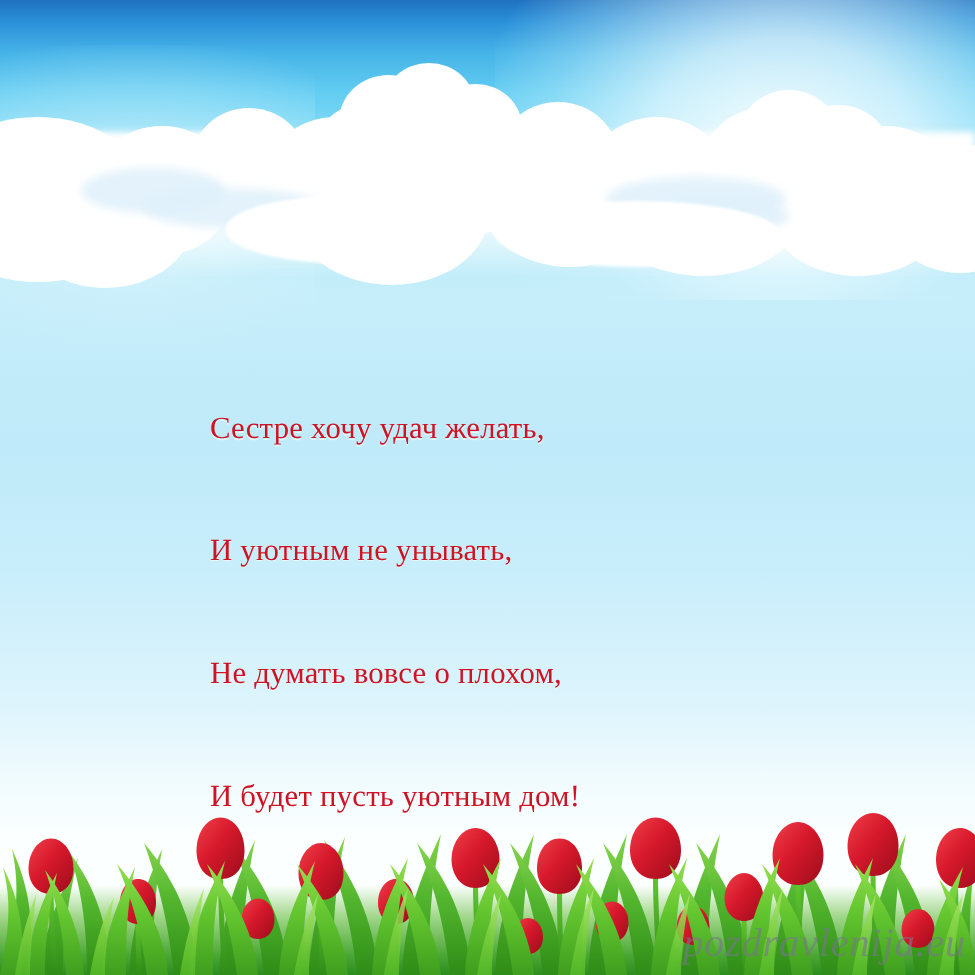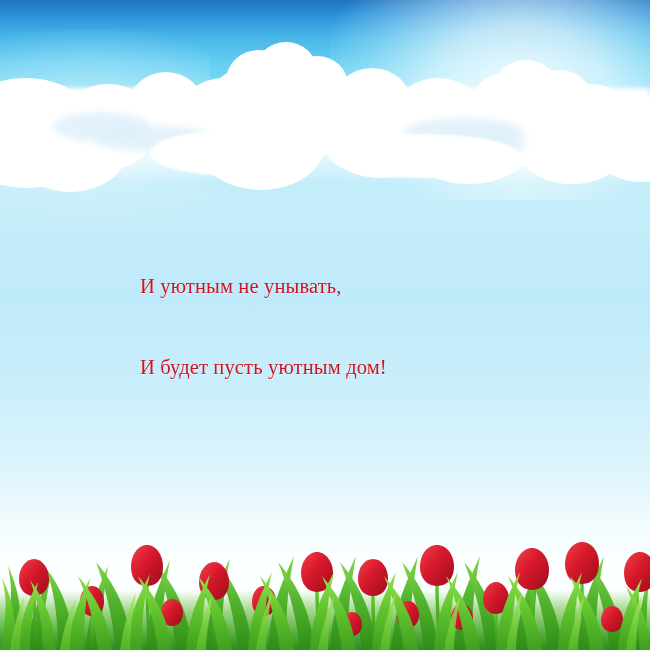--- a/index.html
+++ b/index.html
@@ -184,21 +184,23 @@
     <div class="puff shade" style="left:54px;  top:112px; width:96px; height:30px;"></div>
     <div class="puff shade" style="left:96px;  top:126px; width:120px;height:26px;"></div>
     <div class="puff shade" style="left:404px; top:118px; width:120px;height:30px;"></div>
     <div class="puff shade" style="left:430px; top:132px; width:96px; height:24px;"></div>
     <div class="puff soft" style="left:150px; top:130px; width:170px;height:46px;"></div>
     <div class="puff soft" style="left:330px; top:134px; width:190px;height:44px;"></div>
   </div>
 
   <div class="poem">
     <div class="stanza">
+      <span class="line">Сестре хочу удач желать,</span>
       <span class="line">И уютным не унывать,</span>
+      <span class="line">Не думать вовсе о плохом,</span>
       <span class="line">И будет пусть уютным дом!</span>
     </div>
     
   </div>
 
   <div class="meadow">
     <div class="meadow-base"></div>
     <svg width="650" height="140" viewBox="0 0 650 140" style="position:absolute;left:0;bottom:0;">
       <defs>
         <linearGradient id="bladeA" x1="0" y1="1" x2="0" y2="0">
@@ -323,15 +325,16 @@
         <path d="M256 140 C260 116 264 100 272 82 C268 106 266 124 266 140 Z"></path>
         <path d="M318 140 C322 118 326 104 334 86 C330 110 328 124 328 140 Z"></path>
         <path d="M380 140 C384 116 388 100 396 82 C392 106 390 124 390 140 Z"></path>
         <path d="M444 140 C448 118 452 104 460 86 C456 110 454 124 454 140 Z"></path>
         <path d="M506 140 C510 116 514 100 522 82 C518 106 516 124 516 140 Z"></path>
         <path d="M568 140 C572 118 576 104 584 86 C580 110 578 124 578 140 Z"></path>
         <path d="M626 140 C630 116 634 102 642 86 C638 110 636 124 636 140 Z"></path>
       </g>
     </svg>
 
+    <div class="watermark">pozdravlenija.eu</div>
   </div>
 
 </div>
 
 </body></html>

